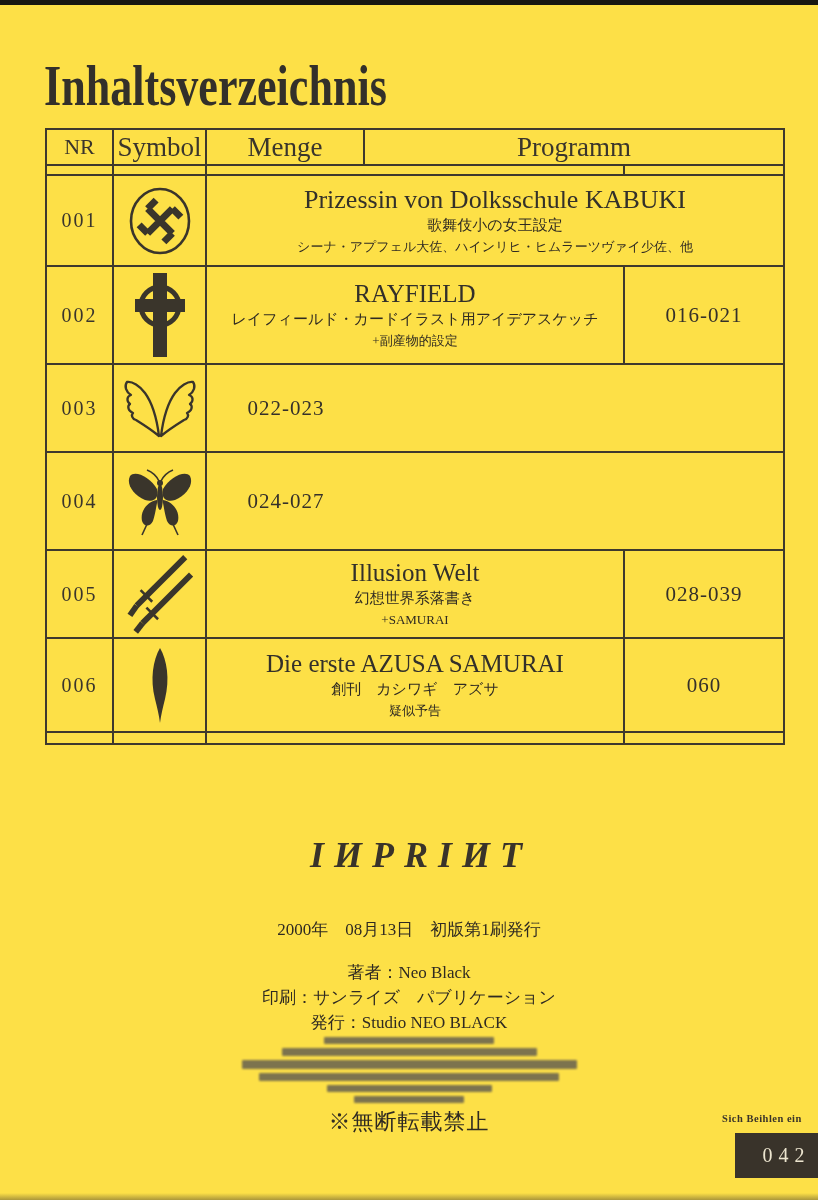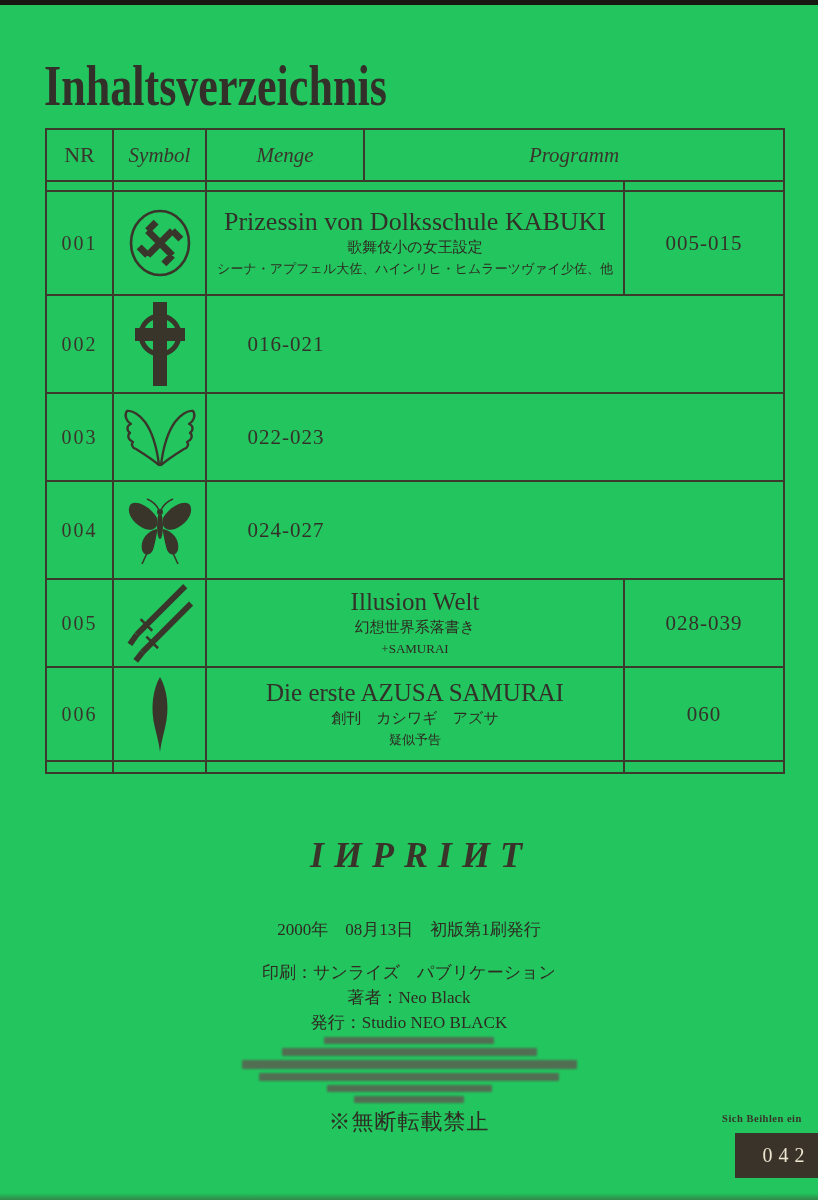--- a/index.html
+++ b/index.html
@@ -1,18 +1,18 @@
 <!DOCTYPE html>
 <html><head>
 <meta charset="utf-8">
 <style>
   html,body { margin:0; padding:0; background:#777; }
   .page {
     position:relative; width:818px; height:1200px; margin:0 auto;
-    background:#22c55e; overflow:hidden;
+    background:#fde047; overflow:hidden;
     font-family:"Liberation Serif","DejaVu Serif",serif; color:#322d24;
   }
   .top-strip { position:absolute; top:0; left:0; width:818px; height:5px; background:#181711; }
   .bottom-shadow { position:absolute; bottom:0; left:0; width:818px; height:7px;
     background:linear-gradient(to bottom, rgba(70,62,44,0), rgba(70,62,44,.45)); }
 
   .doc-title {
     position:absolute; left:44px; top:52px;
     font-size:58px; font-weight:bold; color:#33302a;
     transform:scaleX(.76); transform-origin:left top;
@@ -27,21 +27,21 @@
   .cell { box-sizing:border-box; border-right:2px solid #3e392d;
     display:flex; flex-direction:column; align-items:center; justify-content:center;
     text-align:center; overflow:hidden; }
   .cell:last-child { border-right:none; }
   .c-nr   { width:67px; }
   .c-sym  { width:93px; }
   .c-prog { flex:1; }
   .c-menge{ width:158px; }
 
   .hdr { font-size:22px; color:#3a352c; }
-  .hdr-it { font-style:italic; font-size:21px;text-align:center; }
+  .hdr-it { font-size:27px;text-align:center; }
   .nr-val { font-size:20px; letter-spacing:2px; color:#3a352c; font-variant:small-caps; }
   .menge-val { font-size:21px; letter-spacing:1px; color:#35302a; }
 
   .prog-title { font-size:25px; color:#33302a; line-height:1.15; }
   .prog-sub   { font-size:15px; color:#2f2a22; line-height:1.45; }
   .prog-note  { font-size:13px; color:#2f2a22; line-height:1.5; }
   .prog-note:empty, .prog-sub:empty { display:none; }
 
   
   .imprint-heading {
@@ -85,60 +85,64 @@
 <body>
 
 <div class="page">
 
   <div class="top-strip"></div>
 
   <div class="doc-title">Inhaltsverzeichnis</div>
 
   <div class="toc">
 
-    <div class="trow" style="height:52px">
+    <div class="trow" style="height:36px">
       <div class="cell c-nr hdr">NR</div>
       <div class="cell c-sym hdr hdr-it">Symbol</div>
       <div class="cell c-menge hdr hdr-it">Menge</div>
       <div class="cell c-prog hdr hdr-it">Programm</div>
     </div>
 
     <div class="trow" style="height:10px">
       <div class="cell c-nr"></div>
       <div class="cell c-sym"></div>
       <div class="cell c-prog"></div>
       <div class="cell c-menge"></div>
     </div>
 
-    <div class="trow" style="height:104px">
+    <div class="trow" style="height:91px">
       <div class="cell c-nr nr-val">001</div>
       <div class="cell c-sym">
         <svg width="66" height="72" viewBox="-33 -36 66 72">
           <ellipse cx="0" cy="0" rx="29" ry="32" fill="none" stroke="#3a352b" stroke-width="2.6"></ellipse>
           <g transform="rotate(45)" stroke="#3a352b" stroke-width="7" fill="none">
             <path d="M0,-17.5 L0,17.5 M-17.5,0 L17.5,0 M0,-17.5 L12,-17.5 M0,17.5 L-12,17.5 M-17.5,0 L-17.5,-12 M17.5,0 L17.5,12"></path>
           </g>
         </svg>
       </div>
       <div class="cell c-prog">
         <div class="prog-title" style="font-size:26px">Prizessin von Dolksschule KABUKI</div>
         <div class="prog-sub">歌舞伎小の女王設定</div>
         <div class="prog-note">シーナ・アプフェル大佐、ハインリヒ・ヒムラーツヴァイ少佐、他</div>
       </div>
-      <div class="cell c-menge menge-val">005-015</div>
     </div>
 
     <div class="trow" style="height:98px">
       <div class="cell c-nr nr-val">002</div>
       <div class="cell c-sym">
         <svg width="60" height="88" viewBox="-30 -44 60 88">
           <circle cx="0" cy="-9" r="19" fill="none" stroke="#3a352b" stroke-width="5"></circle>
           <rect x="-7" y="-42" width="14" height="84" fill="#3a352b"></rect>
           <rect x="-25" y="-16" width="50" height="13" fill="#3a352b"></rect>
         </svg>
+      </div>
+      <div class="cell c-prog">
+        <div class="prog-title">RAYFIELD</div>
+        <div class="prog-sub">レイフィールド・カードイラスト用アイデアスケッチ</div>
+        <div class="prog-note">+副産物的設定</div>
       </div>
       <div class="cell c-menge menge-val">016-021</div>
     </div>
 
     <div class="trow" style="height:88px">
       <div class="cell c-nr nr-val">003</div>
       <div class="cell c-sym">
         <svg width="74" height="60" viewBox="-37 -30 74 60">
           <g fill="none" stroke="#3a352b" stroke-width="2.3" stroke-linejoin="round">
             <path d="M1,28 C3,12 7,-4 15,-15 C20,-22 28,-27 33,-26 C36,-22 34,-16 29,-13 C33,-12 34,-7 30,-4 C33,-2 32,3 27,5 C29,7 28,11 24,12 C16,17 7,23 1,28 Z"></path>
@@ -214,22 +218,22 @@
       <div class="cell c-sym"></div>
       <div class="cell c-prog"></div>
       <div class="cell c-menge"></div>
     </div>
 
   </div>
 
   <div class="imprint-heading">IИPRIИT</div>
   <div class="imprint-date">2000年　08月13日　初版第1刷発行</div>
   <div class="imprint-lines">
+    <div>著者：Neo Black</div>
     <div>印刷：サンライズ　パブリケーション</div>
-    <div>著者：Neo Black</div>
     <div>発行：Studio NEO BLACK</div>
   </div>
 
   <div class="fine-print">
     <div class="fp-bar" style="width:170px;height:7px"></div>
     <div class="fp-bar" style="width:255px;height:8px"></div>
     <div class="fp-bar" style="width:335px;height:9px"></div>
     <div class="fp-bar" style="width:300px;height:8px"></div>
     <div class="fp-bar" style="width:165px;height:7px"></div>
     <div class="fp-bar" style="width:110px;height:7px"></div>

